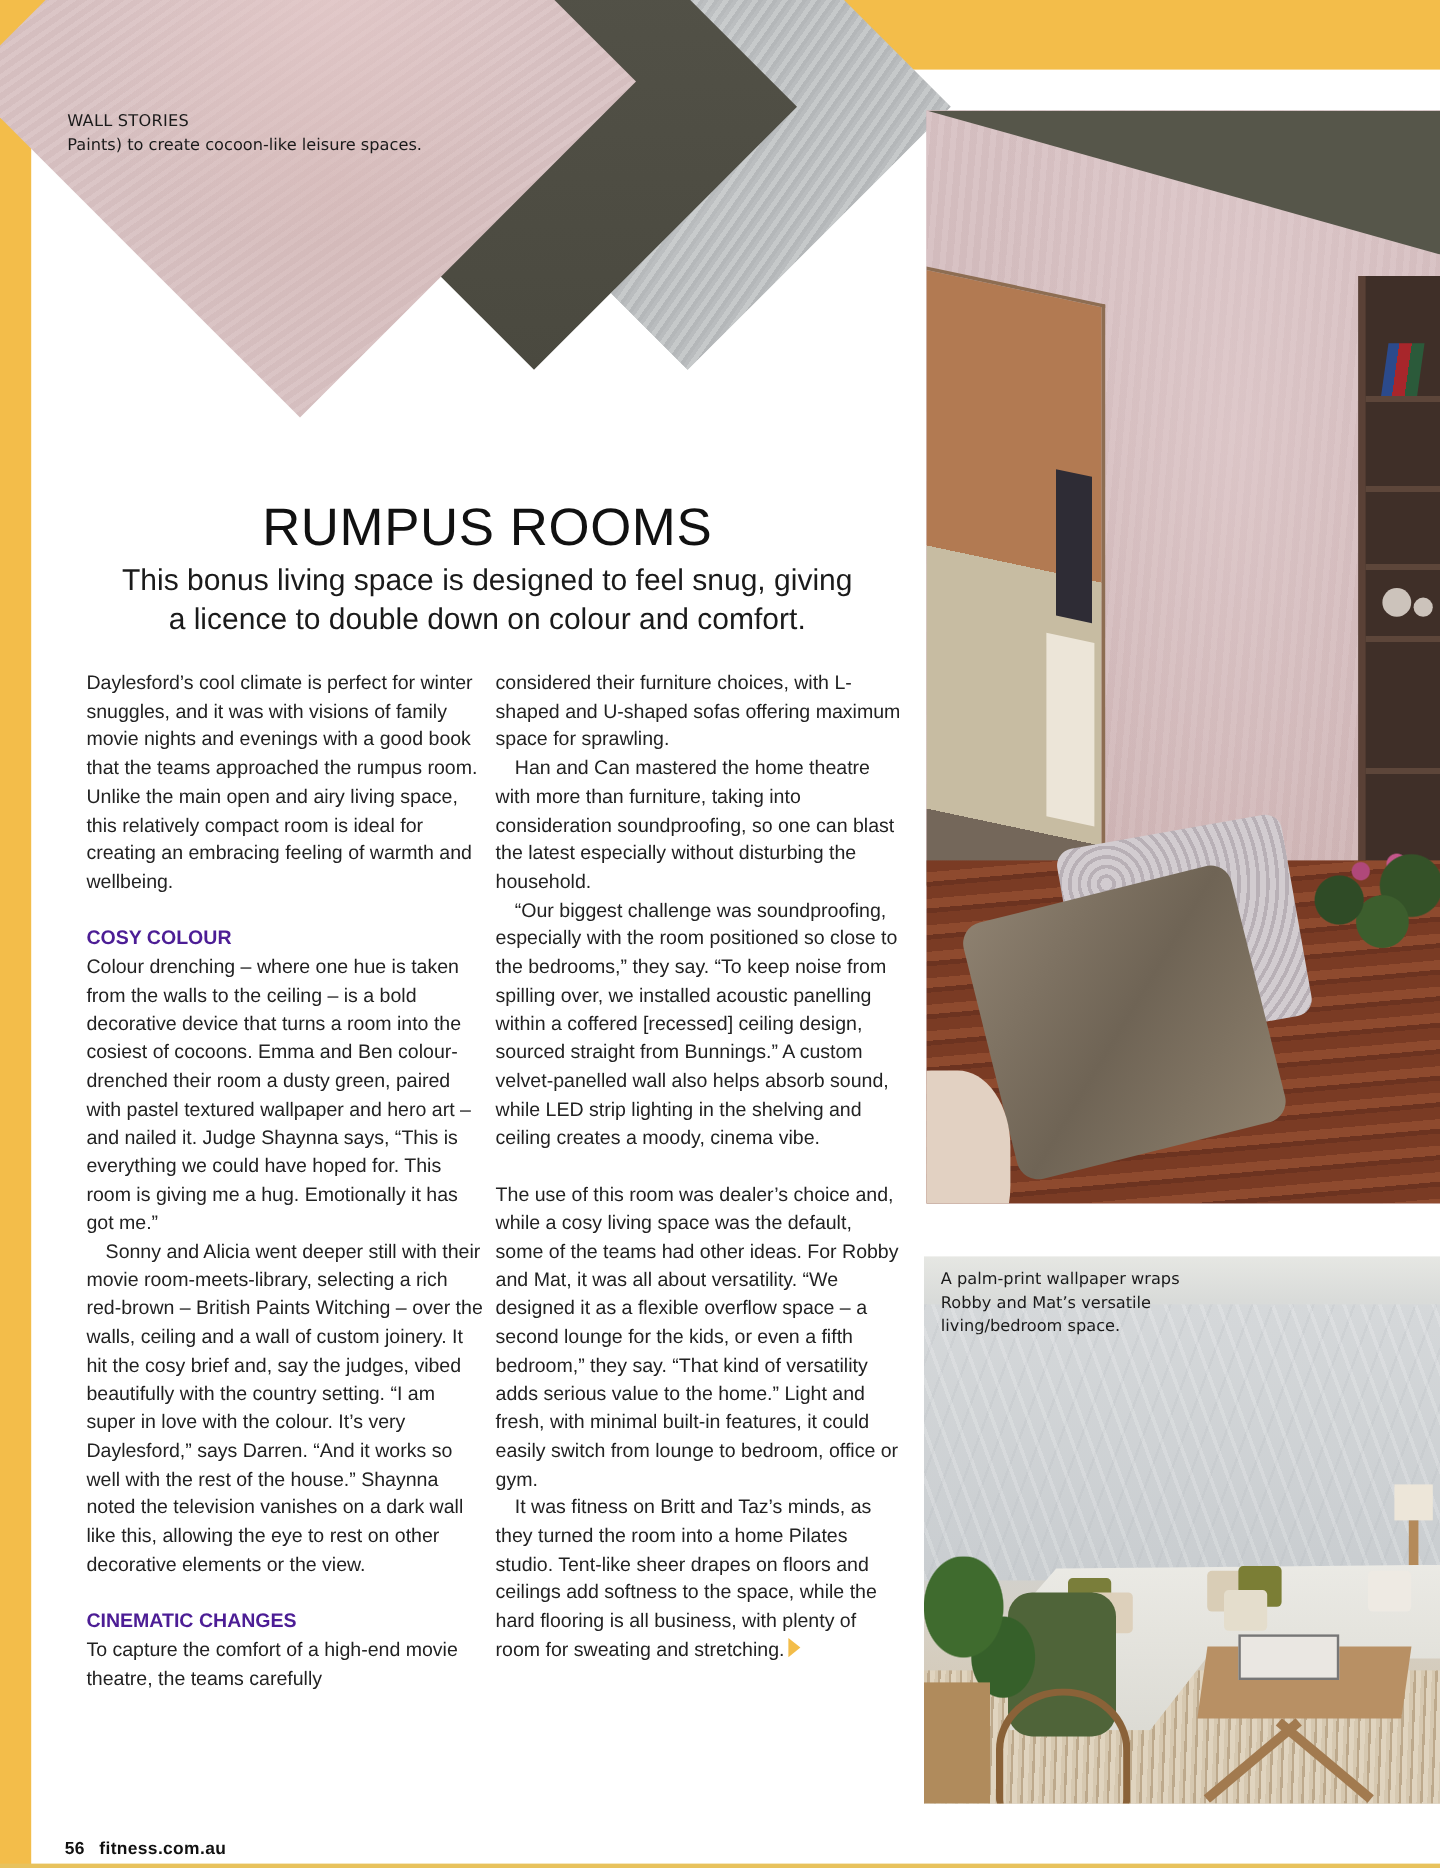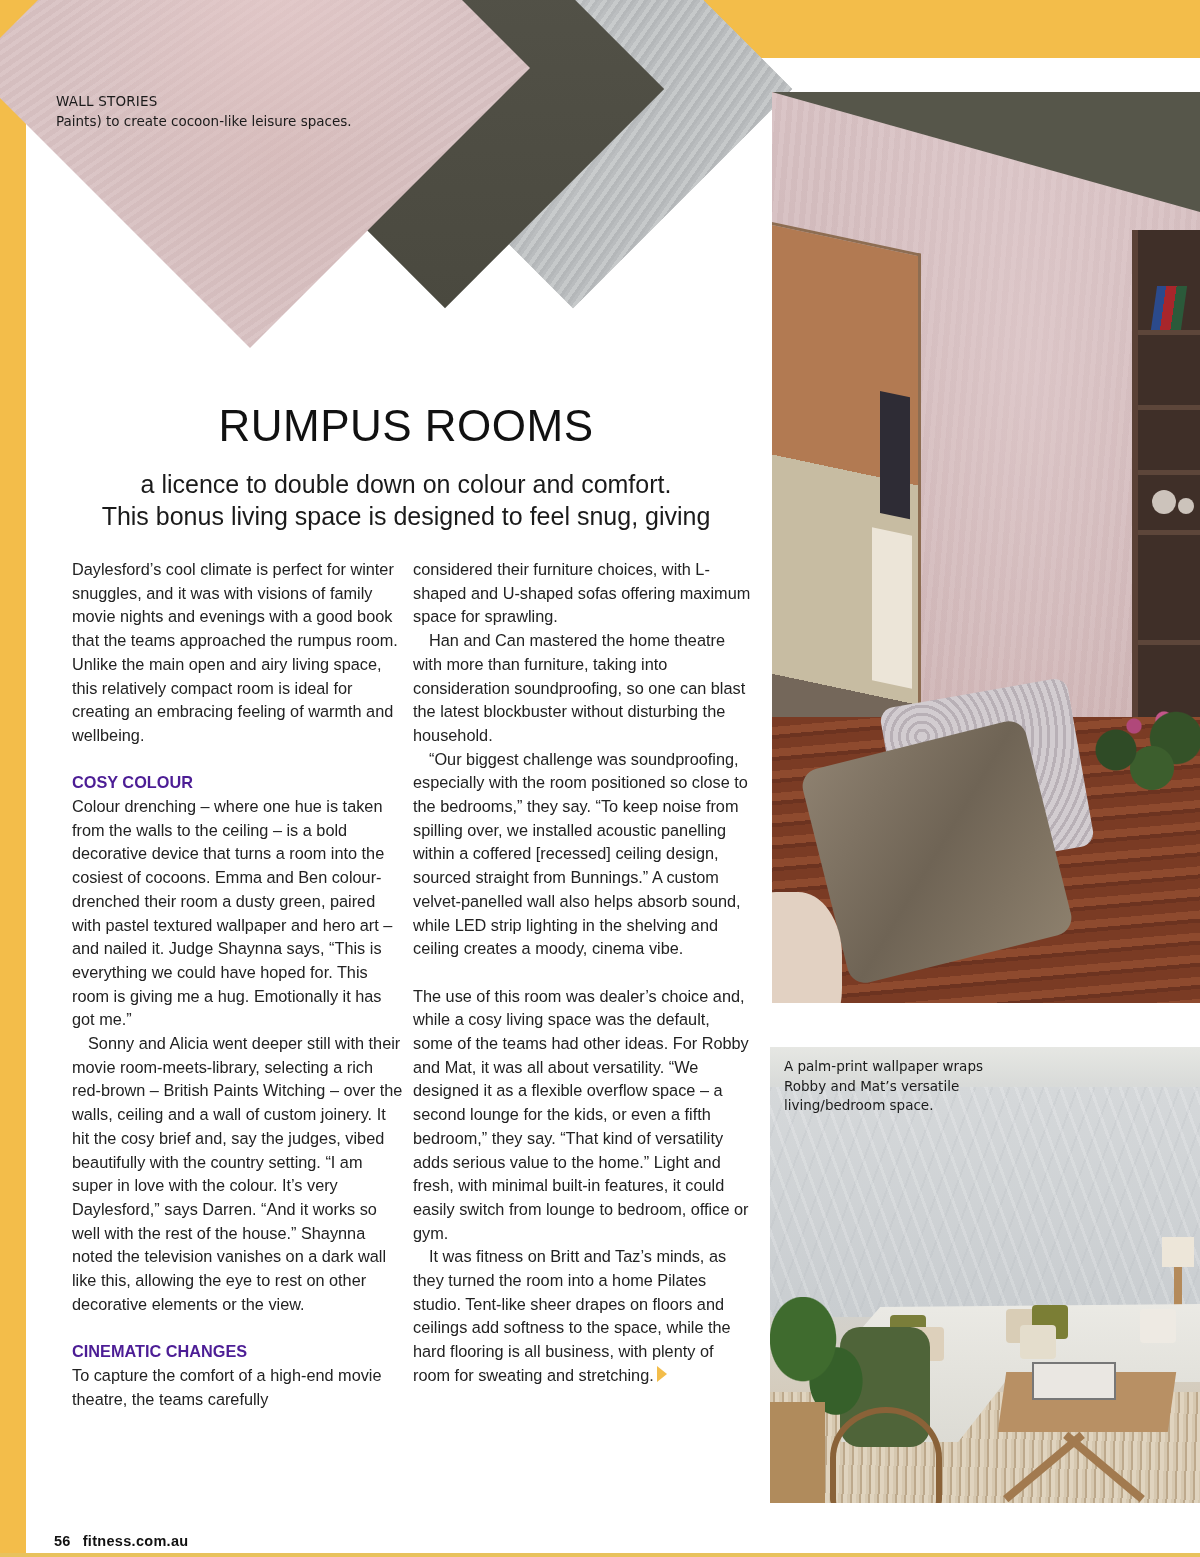--- a/index.html
+++ b/index.html
@@ -150,21 +150,21 @@
   .sidetable { position: absolute; left: 0; top: 355px; width: 55px; height: 101px; background: #b08b5c; }
 
   .caption-bottom {
     left: 784px; top: 1057px; width: 260px;
     font-size: 13.5px; line-height: 19.5px; color: #1a1a1a;
     font-family: "DejaVu Sans", sans-serif;
   }
 
   
   .headline {
-    left: 40px; top: 399px; width: 732px; text-align: center;
+    left: 40px; top: 413px; width: 732px; text-align: center;
     font-size: 44px; font-weight: normal; letter-spacing: 0.5px; color: #111;
     line-height: 54px;
   }
   .standfirst {
     left: 40px; top: 468px; width: 732px; text-align: center;
     font-size: 25px; line-height: 32px; color: #1a1a1a;
   }
 
   
   .col { font-size: 16.3px; line-height: 23.7px; color: #222; }
@@ -246,38 +246,38 @@
 </div>
 
 <div class="abs caption-bottom">
   <div>A palm-print wallpaper wraps</div>
   <div>Robby and Mat’s versatile</div>
   <div>living/bedroom space.</div>
 </div>
 
 <div class="abs headline">RUMPUS ROOMS</div>
 <div class="abs standfirst">
+  <div>This bonus living space is designed to feel snug, giving</div>
   <div>a licence to double down on colour and comfort.</div>
-  <div>This bonus living space is designed to feel snug, giving</div>
 </div>
 
 <div class="abs col col-left">
   <p>Daylesford’s cool climate is perfect for winter snuggles, and it was with visions of family movie nights and evenings with a good book that the teams approached the rumpus room. Unlike the main open and airy living space, this relatively compact room is ideal for creating an embracing feeling of warmth and wellbeing.</p>
   <div class="gap"></div>
   <h3>COSY COLOUR</h3>
   <p>Colour drenching – where one hue is taken from the walls to the ceiling – is a bold decorative device that turns a room into the cosiest of cocoons. Emma and Ben colour-drenched their room a dusty green, paired with pastel textured wallpaper and hero art – and nailed it. Judge Shaynna says, “This is everything we could have hoped for. This room is giving me a hug. Emotionally it has got me.”</p>
   <p class="indent">Sonny and Alicia went deeper still with their movie room-meets-library, selecting a rich red-brown – British Paints Witching – over the walls, ceiling and a wall of custom joinery. It hit the cosy brief and, say the judges, vibed beautifully with the country setting. “I am super in love with the colour. It’s very Daylesford,” says Darren. “And it works so well with the rest of the house.” Shaynna noted the television vanishes on a dark wall like this, allowing the eye to rest on other decorative elements or the view.</p>
   <div class="gap"></div>
   <h3>CINEMATIC CHANGES</h3>
   <p>To capture the comfort of a high-end movie theatre, the teams carefully</p>
 </div>
 
 <div class="abs col col-mid">
   <p>considered their furniture choices, with L-shaped and U-shaped sofas offering maximum space for sprawling.</p>
-  <p class="indent">Han and Can mastered the home theatre with more than furniture, taking into consideration soundproofing, so one can blast the latest blockbuster without disturbing the household.</p>
+  <p class="indent">Han and Can mastered the home theatre with more than furniture, taking into consideration soundproofing, so one can blast the latest especially without disturbing the household.</p>
   <p class="indent">“Our biggest challenge was soundproofing, especially with the room positioned so close to the bedrooms,” they say. “To keep noise from spilling over, we installed acoustic panelling within a coffered [recessed] ceiling design, sourced straight from Bunnings.” A custom velvet-panelled wall also helps absorb sound, while LED strip lighting in the shelving and ceiling creates a moody, cinema vibe.</p>
   <div class="gap"></div>
   <p>The use of this room was dealer’s choice and, while a cosy living space was the default, some of the teams had other ideas. For Robby and Mat, it was all about versatility. “We designed it as a flexible overflow space – a second lounge for the kids, or even a fifth bedroom,” they say. “That kind of versatility adds serious value to the home.” Light and fresh, with minimal built-in features, it could easily switch from lounge to bedroom, office or gym.</p>
   <p class="indent"><span>It was fitness on Britt and Taz’s minds, as they turned the room into a home Pilates studio. Tent-like sheer drapes on floors and ceilings add softness to the space, while the hard flooring is all business, with plenty of room for sweating and stretching.</span><span class="end-mark"></span></p>
 </div>
 
 <div class="abs folio">
   <span class="pg">56</span><span>fitness.com.au</span>
 </div>
 

